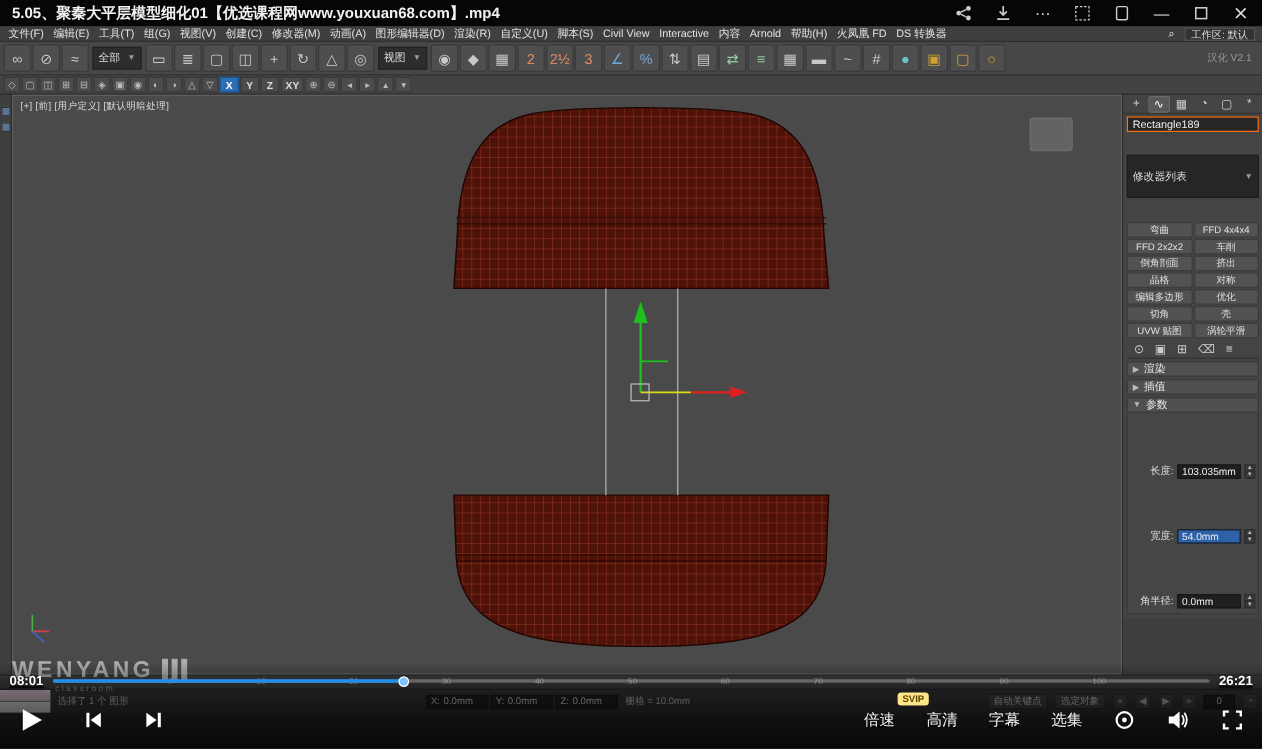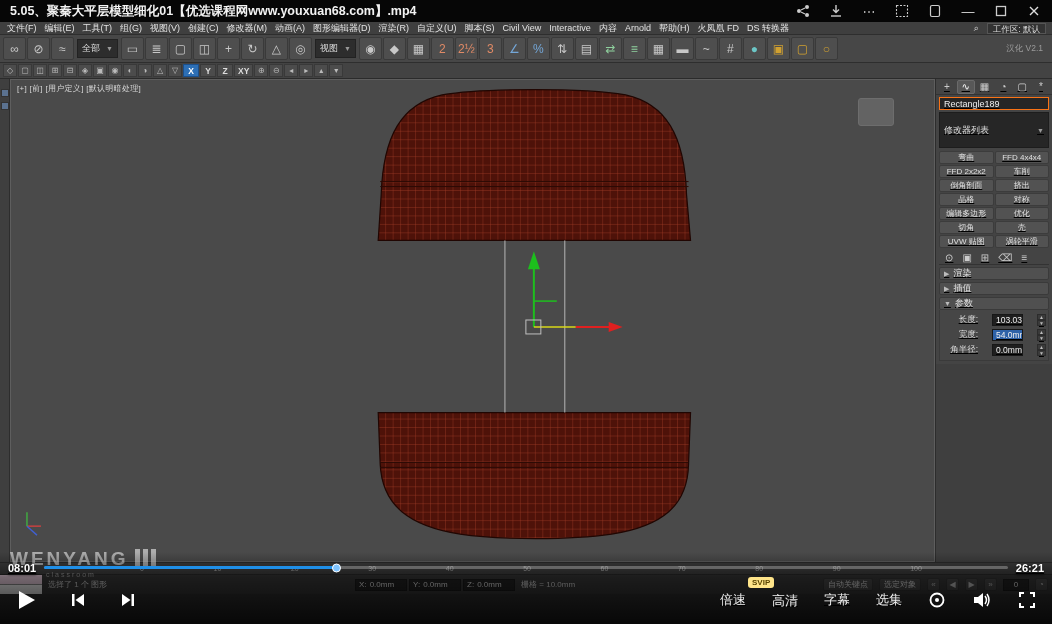--- a/index.html
+++ b/index.html
@@ -18,46 +18,46 @@
 .workspace-box{font-size:8.5px;color:#ddd;background:#333;border:1px solid #555;padding:0 5px;height:11px;line-height:10px;white-space:nowrap;}
 .toolbar{height:28px;background:#474747;display:flex;align-items:center;padding:0 3px;gap:1px;border-bottom:1px solid #2e2e2e;}
 .tool-icon{width:23px;height:23px;background:#4e4e4e;border:1px solid #3a3a3a;border-radius:2px;color:#c8c8c8;font-size:12px;display:flex;align-items:center;justify-content:center;flex:0 0 auto;}
 .tool-dd{height:19px;background:#2d2d2d;border:1px solid #222;color:#ddd;font-size:9px;display:flex;align-items:center;padding:0 4px;gap:6px;margin:0 2px;white-space:nowrap;}
 .tool-dd .arrow{font-size:7px;color:#999;}
 .version-label{margin-left:auto;font-size:8.5px;color:#9a9a9a;padding-right:6px;white-space:nowrap;}
 .axisbar{height:16px;background:#434343;display:flex;align-items:center;padding:0 3px;gap:1px;border-bottom:1px solid #2b2b2b;}
 .axis-icon{width:14px;height:13px;background:#4c4c4c;border:1px solid #393939;color:#bbb;font-size:8px;display:flex;align-items:center;justify-content:center;flex:0 0 auto;}
 .axis-btn{min-width:16px;height:13px;padding:0 3px;background:#4c4c4c;border:1px solid #393939;color:#ddd;font-size:8.5px;font-weight:bold;display:flex;align-items:center;justify-content:center;}
 .axis-btn.active{background:#2d6fb5;border-color:#1c4f8a;color:#fff;}
-.workspace{flex:1;display:flex;min-height:0;text-decoration:underline;}
+.workspace{flex:1;display:flex;min-height:0;}
 .vp-tabs{width:10px;background:#3f3f3f;border-right:1px solid #2d2d2d;display:flex;flex-direction:column;align-items:center;padding-top:10px;gap:5px;}
 .vp-tab{width:8px;height:8px;background:#5b7290;border:1px solid #333;}
 .viewport{flex:1;position:relative;background:#4a4a4a;border:1px solid #5e5e5e;overflow:hidden;}
 .vp-label{position:absolute;top:3px;left:6px;font-size:8px;color:#d8d8d8;z-index:3;letter-spacing:.3px;}
 .viewcube{position:absolute;top:18px;right:40px;width:36px;height:28px;background:#7c7c7c;opacity:.5;border-radius:3px;border:1px solid #909090;z-index:2;}
 .vp-svg{position:absolute;inset:0;width:100%;height:100%;}
 
 .cmd-panel{width:117px;background:#444;border-left:1px solid #2d2d2d;display:flex;flex-direction:column;font-size:9px;color:#ddd;}
 .panel-tabs{height:16px;display:flex;align-items:center;padding:0 2px;gap:1px;border-bottom:1px solid #333;}
 .panel-tab{flex:1;height:14px;display:flex;align-items:center;justify-content:center;color:#ccc;font-size:10px;border-radius:2px;border:1px solid transparent;}
 .panel-tab.active{background:#585858;border-color:#6a6a6a;color:#fff;}
 .obj-name{margin:2px 3px 1px;height:13px;background:#262626;border:1px solid #f97316;color:#eee;font-size:9px;display:flex;align-items:center;padding:0 4px;}
-.mod-list{margin:1px 3px;height:31px;background:#262626;border:1px solid #1d1d1d;display:flex;align-items:center;justify-content:space-between;padding:17px 4px;font-size:9px;}
+.mod-list{margin:18px 3px;height:31px;background:#262626;border:1px solid #1d1d1d;display:flex;align-items:center;justify-content:space-between;padding:17px 4px;font-size:9px;}
 .mod-list .arrow{font-size:7px;color:#999;}
 .mod-grid{margin:2px 3px;display:grid;grid-template-columns:1fr 1fr;gap:1px;}
 .mod-btn{height:13px;background:#525252;border:1px solid #3c3c3c;border-radius:2px;color:#e0e0e0;font-size:8px;display:flex;align-items:center;justify-content:center;white-space:nowrap;overflow:hidden;}
 .stack{margin:2px 3px;height:60px;background:#353535;border:1px solid #262626;}
 .stack-row{height:13px;background:#3f6db3;color:#fff;font-size:9px;display:flex;align-items:center;gap:4px;padding:0 4px;}
 .stack-row .glyph{font-size:7px;}
 .stack-icons{height:15px;display:flex;align-items:center;gap:9px;padding:0 6px;border-bottom:1px solid #333;color:#ccc;font-size:10px;margin:0 3px;}
 .stack-icons span{cursor:pointer;}
 .rollout{margin:2px 3px 0;height:13px;background:#505050;border:1px solid #3a3a3a;border-radius:2px;display:flex;align-items:center;gap:4px;padding:0 4px;font-size:9px;color:#e8e8e8;}
 .rollout .arr{font-size:7px;color:#bbb;}
 .params-body{margin:0 3px;background:#464646;border:1px solid #3a3a3a;border-top:none;padding:4px 2px;display:flex;flex-direction:column;gap:3px;}
-.param-row{display:flex;align-items:center;gap:14px;}
+.param-row{display:flex;align-items:center;gap:3px;margin-top:39px;}
 .param-label{width:36px;text-align:right;font-size:8.5px;color:#ddd;white-space:nowrap;}
 .param-field{flex:1;height:12px;background:#1f1f1f;border:1px solid #171717;color:#eee;font-size:8.5px;display:flex;align-items:center;padding:0 3px;overflow:hidden;}
 .param-field.selected{background:#2e62a8;}
 .spinner{width:9px;height:12px;display:flex;flex-direction:column;}
 .spinner span{flex:1;background:#3a3a3a;border:1px solid #2c2c2c;color:#bbb;font-size:5px;line-height:4px;text-align:center;}
 .panel-fill{flex:1;background:#3f3f3f;margin-top:3px;}
 
 .trackbar{height:12px;background:#3d3d3d;border-top:1px solid #2c2c2c;display:flex;align-items:center;padding:0 130px 0 140px;}
 .ruler{flex:1;display:flex;justify-content:space-between;}
 .tick{font-size:7px;color:#a8a8a8;line-height:10px;}

